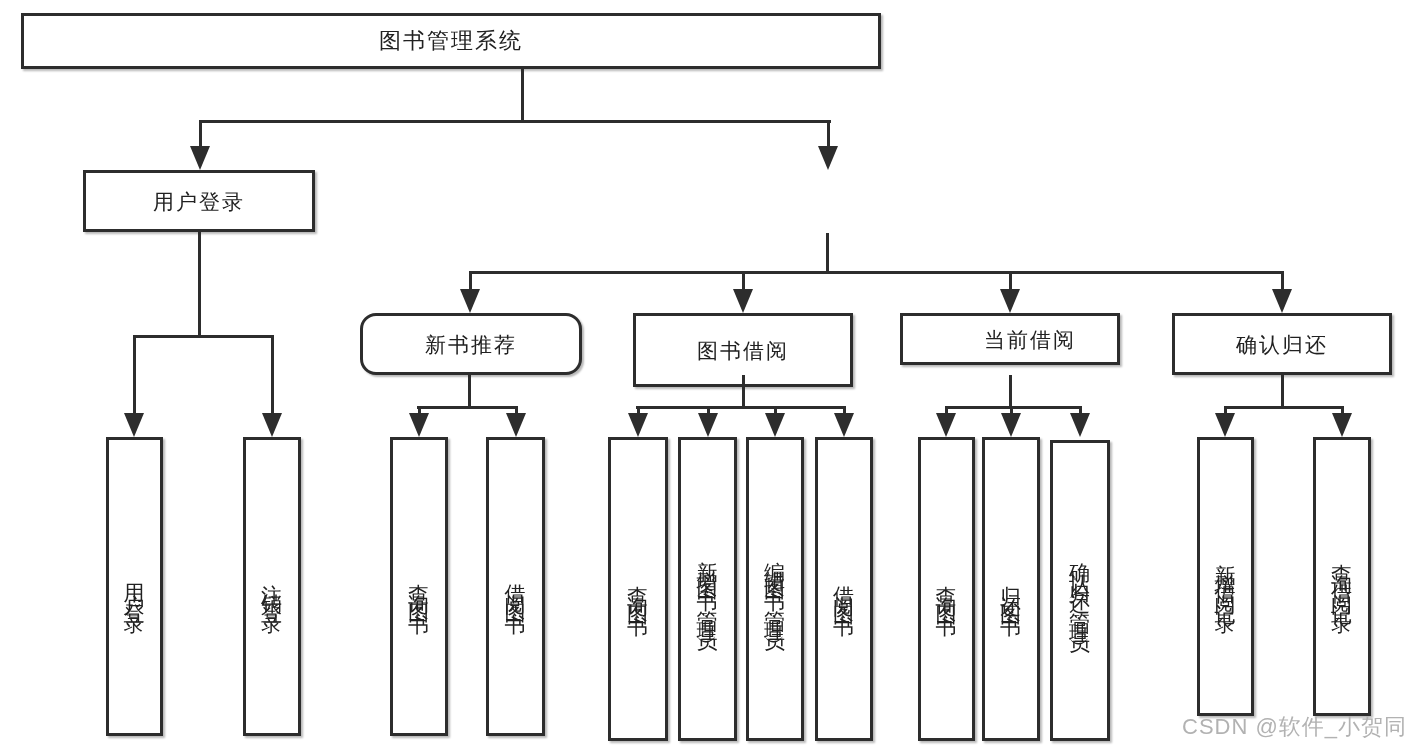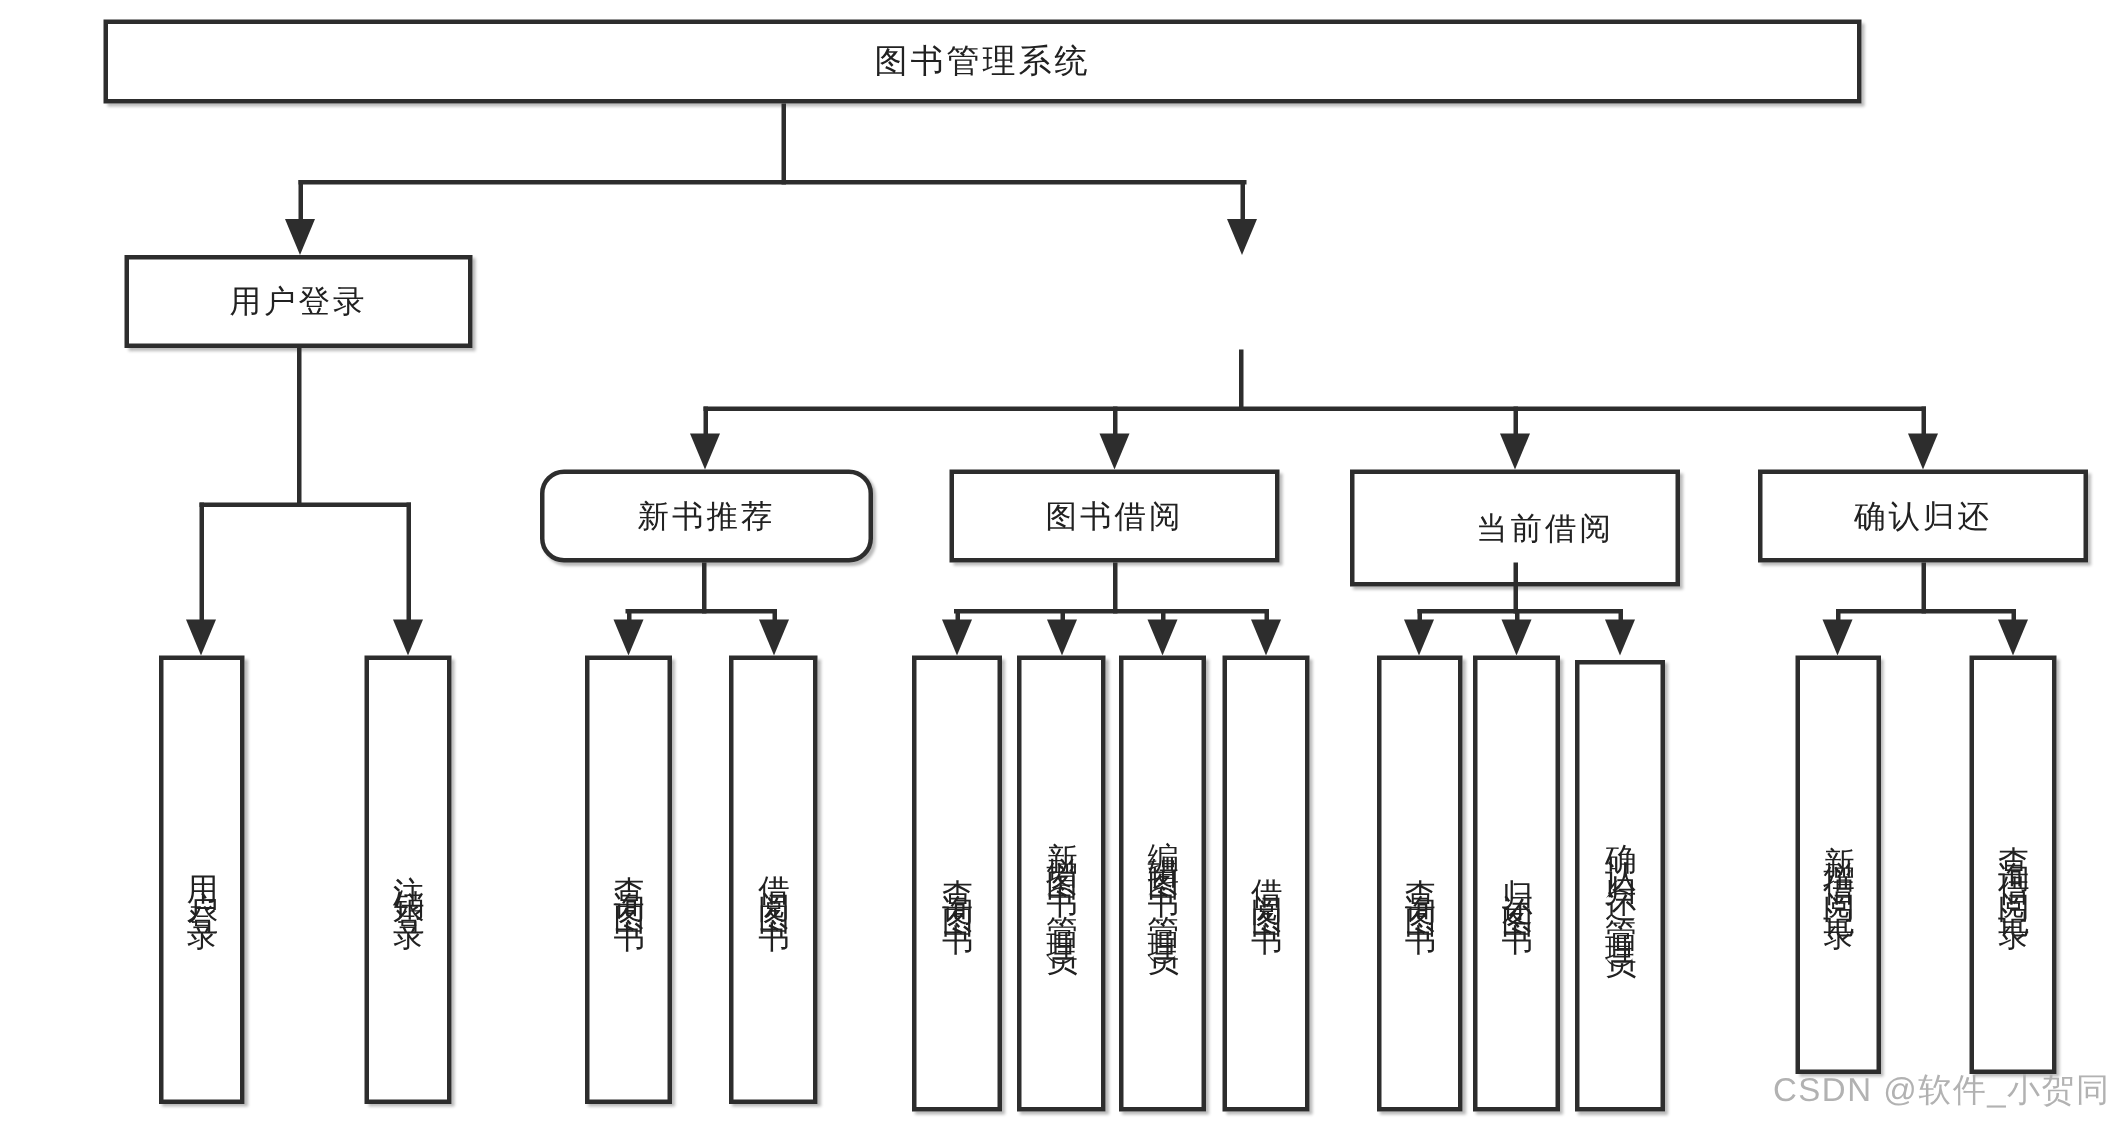--- a/index.html
+++ b/index.html
@@ -34,21 +34,21 @@
   .watermark{
     position:absolute;left:1182px;top:712px;font-size:22px;letter-spacing:1px;
     color:#b2b2b2;white-space:nowrap;z-index:9;
   }
 </style>
 </head>
 <body>
 
 <div class="stage">
 
-  <div class="node root" style="left:21px;top:13px;width:1172px;height:56px;margin-left:48px;">图书管理系统</div>
+  <div class="node root" style="left:21px;top:13px;width:860px;height:56px;">图书管理系统</div>
 
   <div class="vline" style="left:521px;top:69px;height:54px;"></div>
   <div class="hline" style="left:199px;top:120px;width:632px;"></div>
   <div class="arrow" style="left:190px;top:120px;height:50px;"></div>
   <div class="arrow" style="left:818px;top:120px;height:50px;"></div>
 
   <div class="node" style="left:83px;top:170px;width:232px;height:62px;">用户登录</div>
 
   <div class="vline" style="left:198px;top:232px;height:106px;"></div>
   <div class="hline" style="left:133px;top:335px;width:141px;"></div>
@@ -56,22 +56,22 @@
   <div class="arrow" style="left:262px;top:335px;height:102px;"></div>
 
   <div class="vline" style="left:826px;top:233px;height:41px;"></div>
   <div class="hline" style="left:469px;top:271px;width:815px;"></div>
   <div class="arrow" style="left:460px;top:271px;height:42px;"></div>
   <div class="arrow" style="left:733px;top:271px;height:42px;"></div>
   <div class="arrow" style="left:1000px;top:271px;height:42px;"></div>
   <div class="arrow" style="left:1272px;top:271px;height:42px;"></div>
 
   <div class="node" style="left:360px;top:313px;width:222px;height:62px;border-radius:16px;">新书推荐</div>
-  <div class="node" style="left:633px;top:313px;width:220px;height:62px;">图书借阅</div>
-  <div class="node" style="left:900px;top:313px;width:220px;height:78px;padding-left:40px;">当前借阅</div>
+  <div class="node" style="left:633px;top:313px;width:220px;height:74px;">图书借阅</div>
+  <div class="node" style="left:900px;top:313px;width:220px;height:52px;padding-left:40px;">当前借阅</div>
   <div class="node" style="left:1172px;top:313px;width:220px;height:62px;">确认归还</div>
 
   <div class="vline" style="left:468px;top:375px;height:34px;"></div>
   <div class="hline" style="left:417px;top:406px;width:100px;"></div>
   <div class="arrow" style="left:409px;top:406px;height:31px;"></div>
   <div class="arrow" style="left:506px;top:406px;height:31px;"></div>
 
   <div class="vline" style="left:742px;top:375px;height:34px;"></div>
   <div class="hline" style="left:636px;top:406px;width:210px;"></div>
   <div class="arrow" style="left:628px;top:406px;height:31px;"></div>

